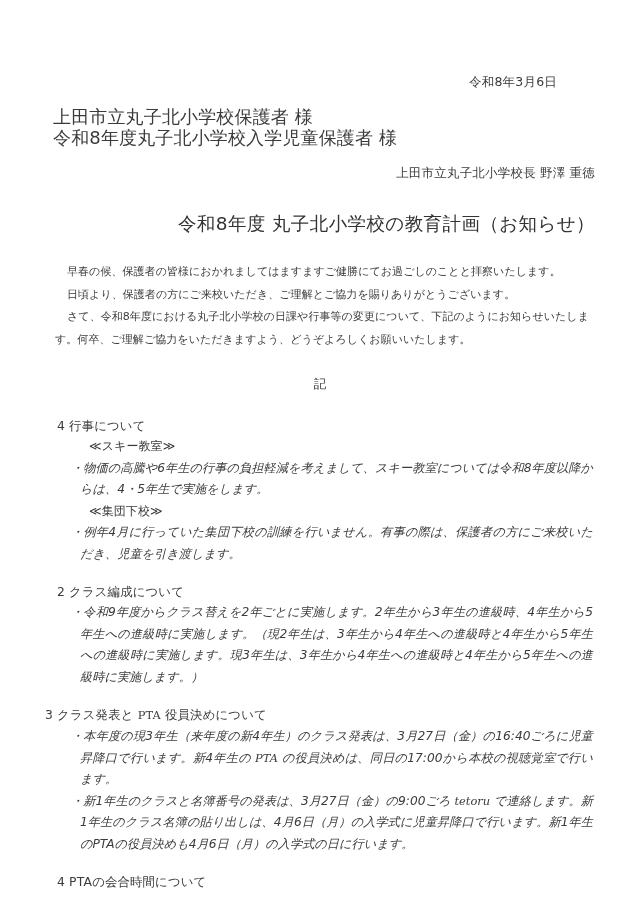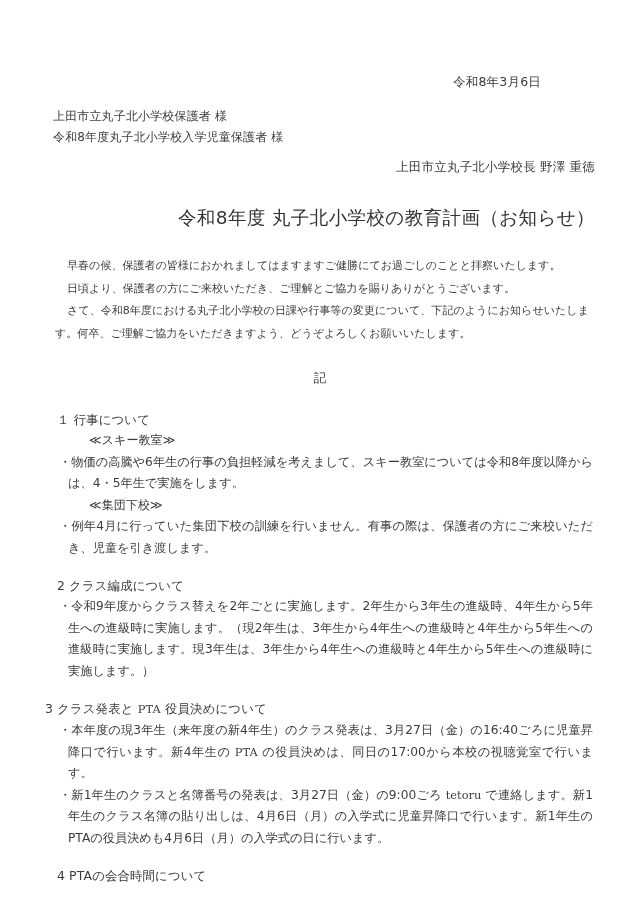--- a/index.html
+++ b/index.html
@@ -21,38 +21,38 @@
     box-sizing: border-box;
     padding: 0 45px;
     background: #ffffff;
     overflow: hidden;
   }
   .doc-date {
     text-align: right;
     font-size: 12.5px;
     line-height: 1;
     margin-top: 76px;
-    margin-right: 54px;
+    margin-right: 38px;
     letter-spacing: 0.2px;
   }
   .recipients {
     margin-top: 17px;
     margin-left: 8px;
   }
   .recipient-line {
-    font-size: 12px;
+    font-size: 18px;
     line-height: 21px;
     letter-spacing: 0.15px;
     white-space: nowrap;
   }
   .sender {
     text-align: right;
     font-size: 12.5px;
     line-height: 1;
-    margin-top: 13px;
+    margin-top: 19px;
     margin-right: 0px;
     letter-spacing: 0.2px;
   }
   .doc-title {
     text-align: right;
     font-size: 18.5px;
     line-height: 1.2;
     margin-top: 34px;
     letter-spacing: 0.4px;
     font-weight: normal;
@@ -92,26 +92,27 @@
   }
   .sub-heading {
     font-size: 12px;
     line-height: 21.5px;
     margin-left: 44px;
     letter-spacing: 0.1px;
   }
   .bullet {
     font-size: 12.2px;
     line-height: 21.5px;
-    margin-left: 14px;
+    margin-left: 26px;
     margin-right: 2px;
     padding-left: 9px;
     text-indent: -9px;
     text-align: justify;
     letter-spacing: 0.02px;
+    font-style: italic;
   }
   .serif-word {
     font-family: "DejaVu Serif", serif;
     font-size: 11.4px;
   }
   .sec3-heading {
     font-size: 12.4px;
     line-height: 21px;
     letter-spacing: 0.15px;
   }
@@ -136,21 +137,21 @@
     <p class="indent1">早春の候、保護者の皆様におかれましてはますますご健勝にてお過ごしのことと拝察いたします。</p>
     <p class="indent1">日頃より、保護者の方にご来校いただき、ご理解とご協力を賜りありがとうございます。</p>
     <p class="indent1">さて、令和8年度における丸子北小学校の日課や行事等の変更について、下記のようにお知らせいたします。何卒、ご理解ご協力をいただきますよう、どうぞよろしくお願いいたします。</p>
   </div>
 
   <div class="ki-marker">記</div>
 
   <div class="sections">
 
     <div class="section">
-      <div class="sec-heading">１  行事について</div>
+      <div class="sec-heading">4  行事について</div>
       <div class="sub-heading">≪スキー教室≫</div>
       <div class="bullet">・物価の高騰や6年生の行事の負担軽減を考えまして、スキー教室については令和8年度以降からは、4・5年生で実施をします。</div>
       <div class="sub-heading">≪集団下校≫</div>
       <div class="bullet">・例年4月に行っていた集団下校の訓練を行いません。有事の際は、保護者の方にご来校いただき、児童を引き渡します。</div>
     </div>
 
     <div class="section">
       <div class="sec-heading">2  クラス編成について</div>
       <div class="bullet">・令和9年度からクラス替えを2年ごとに実施します。2年生から3年生の進級時、4年生から5年生への進級時に実施します。（現2年生は、3年生から4年生への進級時と4年生から5年生への進級時に実施します。現3年生は、3年生から4年生への進級時と4年生から5年生への進級時に実施します。）</div>
     </div>

